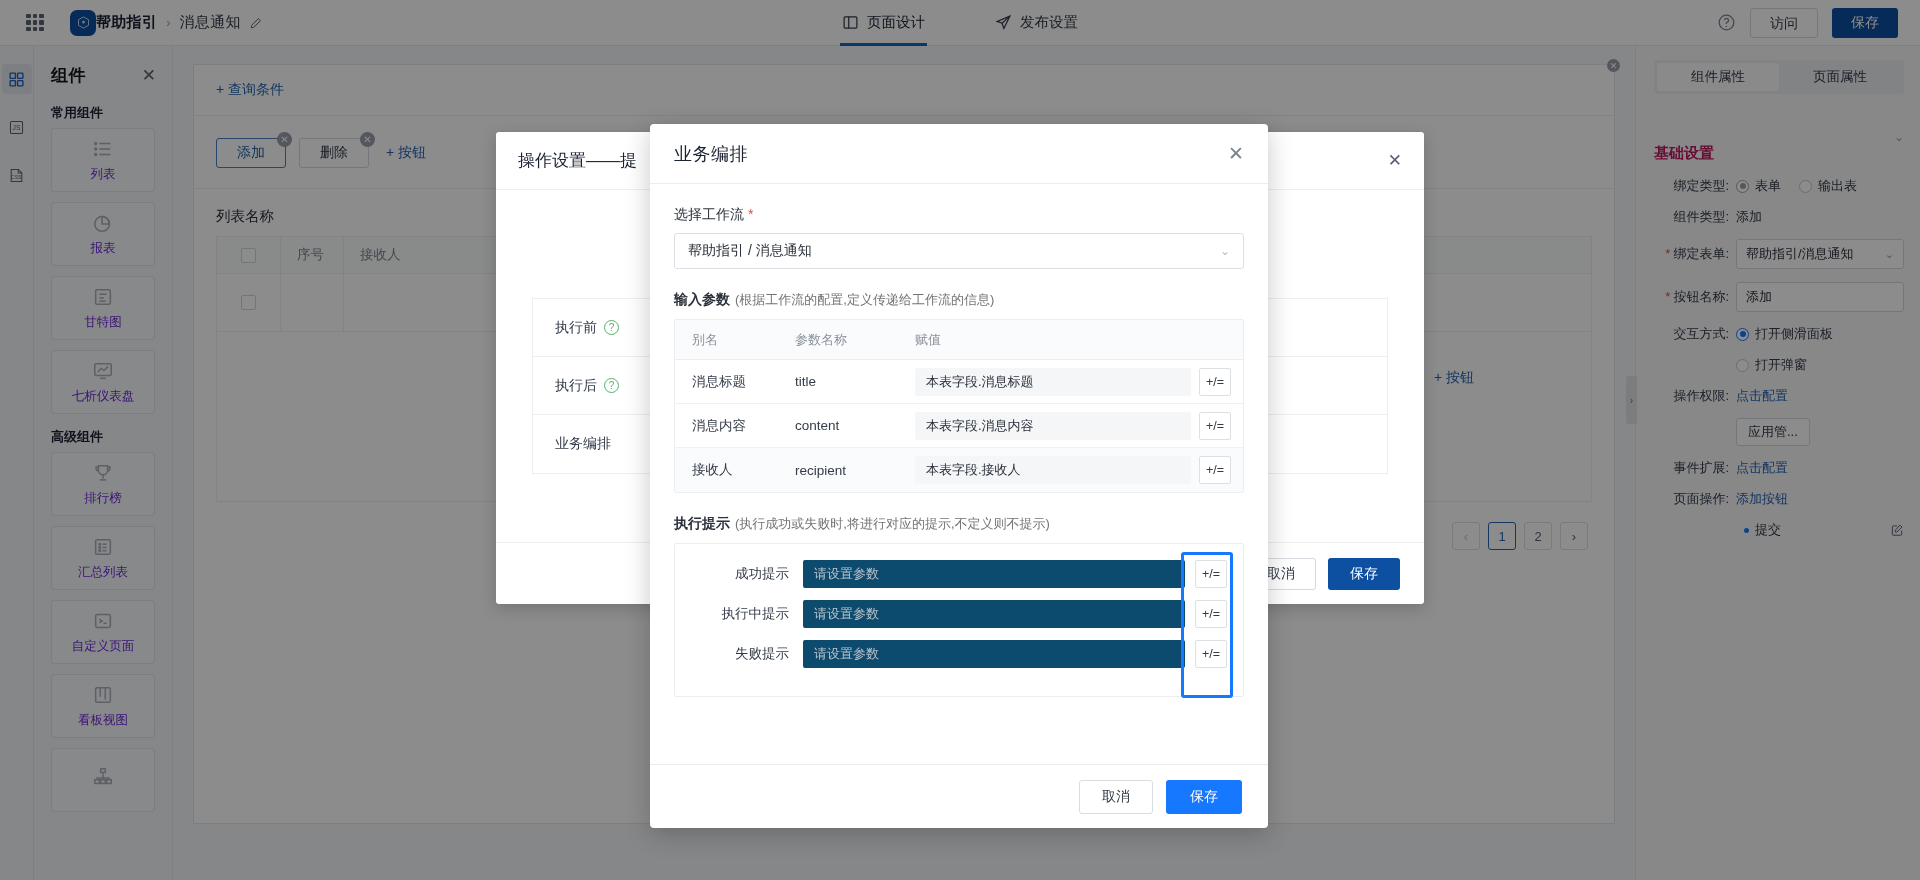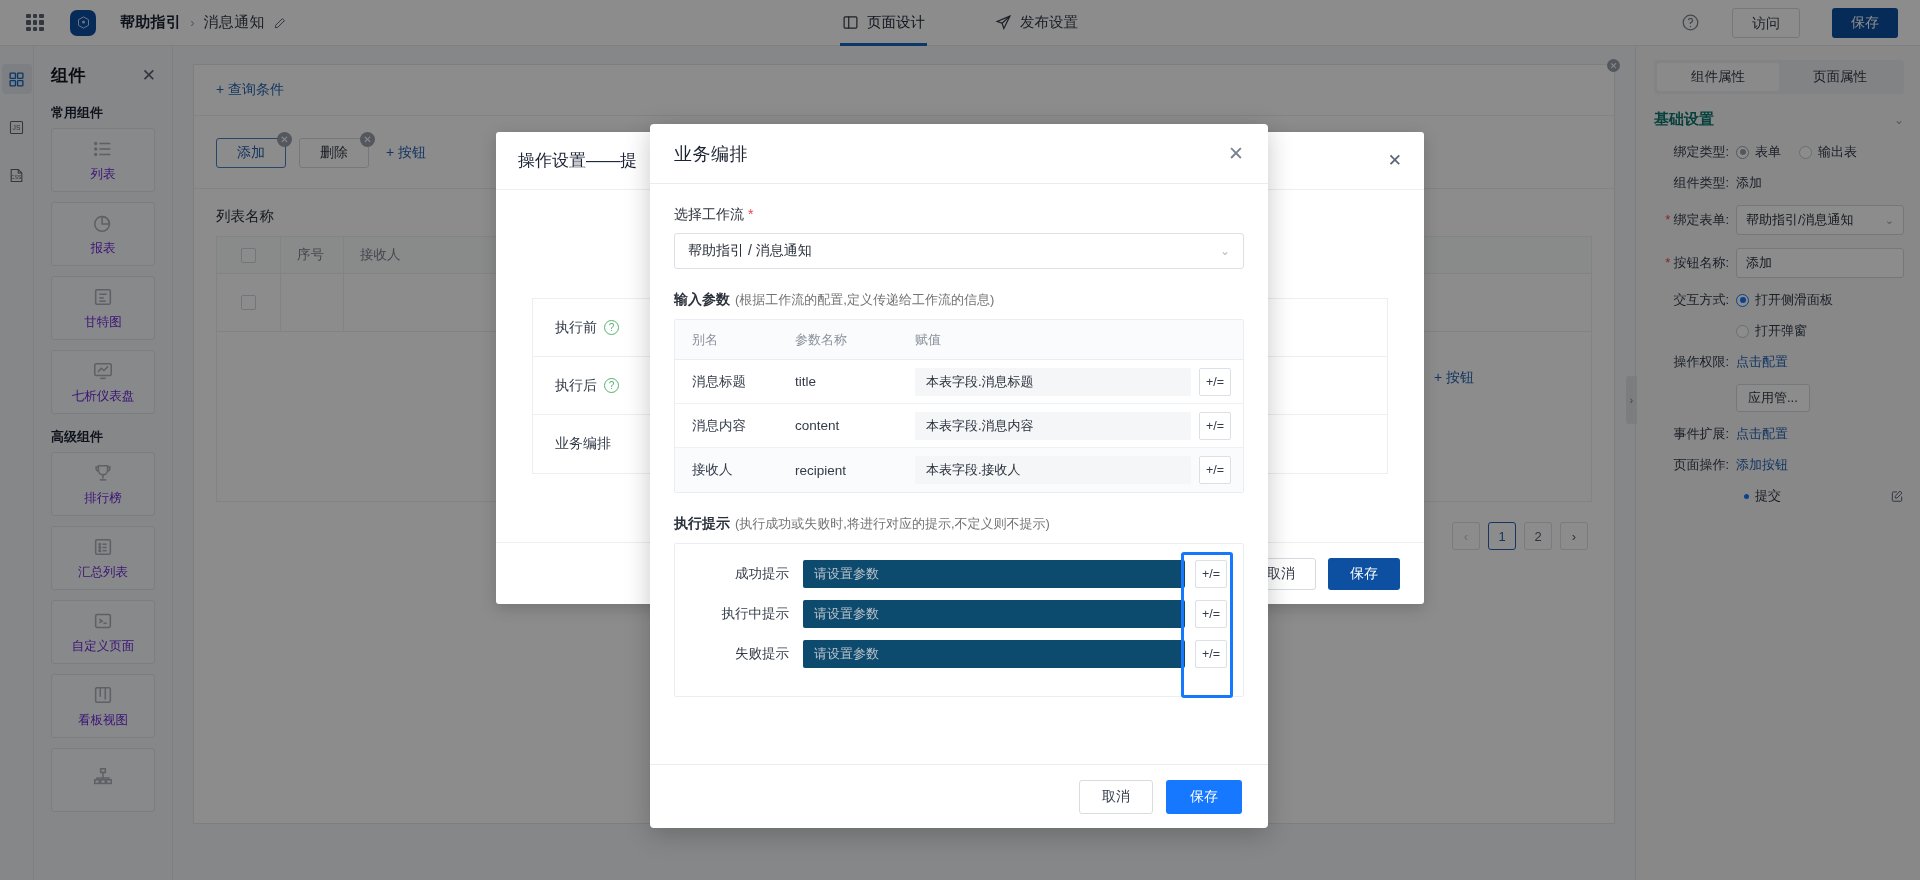--- a/index.html
+++ b/index.html
@@ -16,38 +16,38 @@
     position: absolute; top: 0; left: 0; width: 1920px; height: 46px;
     background: #ffffff; display: flex; align-items: center;
     border-bottom: 1px solid #e8e8e8; z-index: 5;
   }
   .grid-icon { width: 18px; height: 18px; margin-left: 26px; display: grid;
     grid-template-columns: repeat(3,1fr); grid-template-rows: repeat(3,1fr); gap: 2px; cursor: pointer; }
   .grid-icon i { background: #5a6373; border-radius: 1px; display:block; }
   .logo { width: 26px; height: 26px; border-radius: 7px; background: #0d4fa0;
     margin-left: 26px; display:flex; align-items:center; justify-content:center; }
   .logo svg { width: 15px; height: 15px; }
-  .crumb { margin-left: 24px; font-size: 15px; color: #1a2233; font-weight: 600; letter-spacing: .3px; cursor: pointer; }
+  .crumb { margin-left: 0; font-size: 15px; color: #1a2233; font-weight: 600; letter-spacing: .3px; cursor: pointer; }
   .crumb-sep { margin: 0 9px; color: #9aa3b0; font-size: 13px; }
   .crumb2 { font-size: 15px; color: #333b48; letter-spacing: .3px; cursor: pointer; }
   .pen-icon { margin-left: 8px; width: 14px; height: 14px; cursor: pointer; }
   .pen-icon svg { width: 14px; height: 14px; display:block; }
 
   .top-center { position: absolute; left: 50%; transform: translateX(-50%);
     display: flex; align-items: center; height: 46px; }
   .tc-item { display:flex; align-items:center; height:46px; padding: 0 16px; cursor:pointer;
     font-size: 14.5px; color: #333b48; position: relative; }
   .tc-item .ti { width: 17px; height: 17px; margin-right: 8px; }
   .tc-item .ti svg { width:17px; height:17px; display:block; }
   .tc-item.active { color: #1a2233; }
   .tc-item.active::after { content:''; position:absolute; left: 14px; right: 14px; bottom: 0;
     height: 2.5px; background: #1565c0; }
   .tc-gap { width: 38px; }
 
-  .top-right { position: absolute; right: 22px; display:flex; align-items:center; gap: 32px; }
+  .top-right { position: absolute; right: 22px; display:flex; align-items:center; gap: 14px; }
   .q-icon { width: 19px; height: 19px; cursor:pointer; }
   .q-icon svg { width:19px; height:19px; display:block; }
   .btn-ghost { height: 30px; padding: 0 19px; border: 1px solid #d6dae0; background:#fff;
     border-radius: 3px; font-size: 14px; color: #333b48; cursor:pointer; line-height: 28px; }
   .btn-primary-top { height: 30px; padding: 0 19px; background:#0d4fa0; color:#fff; border:none;
     border-radius: 3px; font-size: 14px; cursor:pointer; }
 
   
   .rail { position:absolute; top:46px; left:0; width:34px; height:834px; background:#f5f6f8;
     border-right: 1px solid #e5e7eb; display:flex; flex-direction:column; align-items:center; padding-top: 18px; gap: 18px;}
@@ -180,21 +180,21 @@
   .mf-save{height:34px;padding:0 24px;background:#1677ff;color:#fff;border:none;border-radius:3px;font-size:14px;cursor:pointer;}
 
   
   .props { position:absolute; top:46px; right:0; width:285px; height:834px; background:#f7f8fa;
      border-left:1px solid #e5e7eb; padding: 14px 16px 0 18px; z-index:4;}
   .tabs { display:flex; background:#eceef1; border-radius:4px; padding:3px; margin-bottom: 16px;}
   .tab { flex:1; height:28px; display:flex; align-items:center; justify-content:center;
      font-size:13.5px; color:#333b48; border-radius:3px; cursor:pointer;}
   .tab.act { background:#fbfcfd; }
   .p-sec { display:flex; align-items:center; justify-content:space-between; margin-bottom: 14px;}
-  .p-sec-t { font-size:15px; font-weight:700; color:#0f766e;}
+  .p-sec-t { font-size:15px; font-weight:700; color:#be185d;margin-top:34px;}
   .p-chev { color:#9aa1ab; font-size:12px; cursor:pointer;}
   .p-row { display:flex; align-items:center; margin-bottom: 13px; font-size:13px; color:#333b48;}
   .p-lbl { width: 82px; text-align:right; padding-right:7px; flex:none;}
   .p-lbl.req::before{content:'*';color:#e34a4a;margin-right:3px;}
   .radio { width:13px;height:13px;border-radius:50%;border:1px solid #c3c8d0;background:#fff;
      display:inline-flex;align-items:center;justify-content:center;margin-right:6px;flex:none;}
   .radio.on { border-color:#1677ff;}
   .radio.on::after{content:'';width:6px;height:6px;border-radius:50%;background:#1677ff;}
   .radio.on.gray{border-color:#9aa1ab;}
   .radio.on.gray::after{background:#9aa1ab;}

